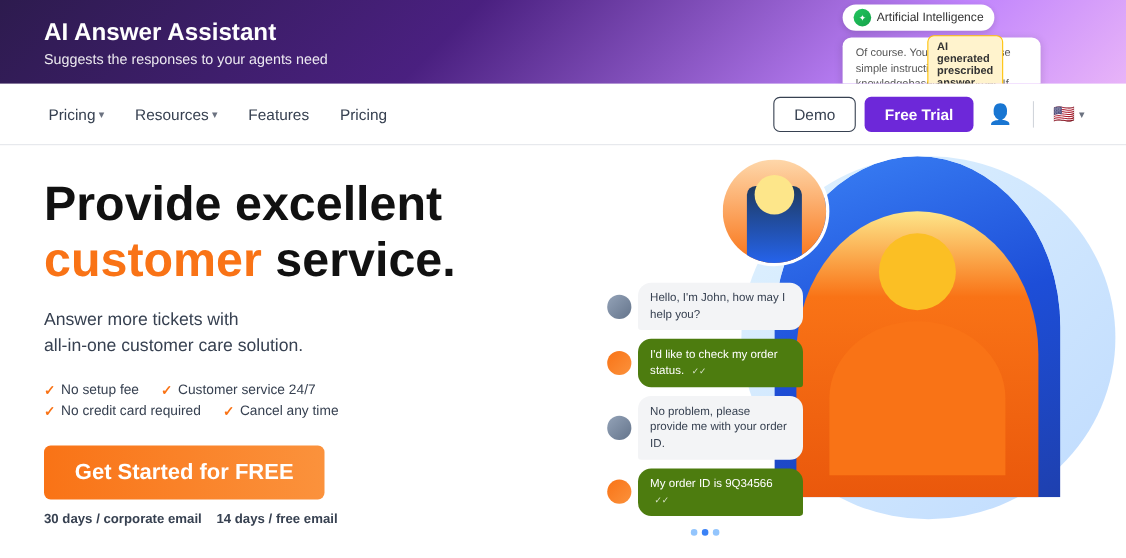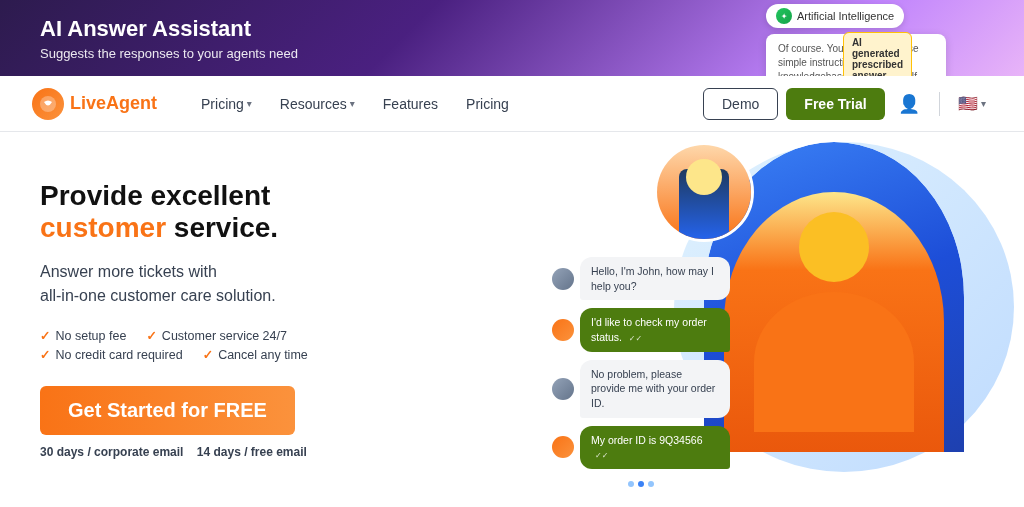--- a/index.html
+++ b/index.html
@@ -108,21 +108,21 @@
       border: 1.5px solid #374151;
       background: #fff;
       color: #374151;
       padding: 7px 18px;
       border-radius: 6px;
       font-size: 14px;
       font-weight: 500;
       cursor: pointer;
     }
     .btn-free-trial {
-      background: #4d7c0f;
+      background: #6d28d9;
       color: #fff;
       border: none;
       padding: 8px 18px;
       border-radius: 6px;
       font-size: 14px;
       font-weight: 600;
       cursor: pointer;
       text-align: center;
     }
     .nav-user { color: #6b7280; font-size: 18px; cursor: pointer; padding: 4px 6px; }
@@ -136,21 +136,21 @@
       padding: 0 40px;
       overflow: hidden;
     }
     .hero-left {
       flex: 1;
       display: flex;
       flex-direction: column;
       justify-content: center;
       padding-right: 20px;
     }
-    .hero-title { font-size: 28px; font-weight: 800; line-height: 1.15; color: #111; margin-bottom: 16px; }
+    .hero-title { font-size: 44px; font-weight: 800; line-height: 1.15; color: #111; margin-bottom: 16px; }
     .hero-title .orange { color: #f97316; }
     .hero-subtitle { font-size: 16px; color: #374151; line-height: 1.5; margin-bottom: 20px; }
     .hero-checks { display: flex; flex-direction: column; gap: 4px; margin-bottom: 24px; }
     .check-row { display: flex; gap: 20px; }
     .check-item { display: flex; align-items: center; gap: 5px; font-size: 12.5px; color: #374151; }
     .check-mark { color: #f97316; font-weight: 700; }
     .btn-get-started {
       background: linear-gradient(90deg, #f97316, #fb923c);
       color: #fff;
       border: none;
@@ -248,31 +248,20 @@
       </div>
       <div class="chat-preview">Of course. You can check these simple instructions here: knowledgebase/changeorder. If you will change items before shipping, no additional...</div>
     </div>
     <div style="position:relative;margin-left:10px;">
       <div class="ai-generated-box">AI generated prescribed answer.</div>
     </div>
   </div>
 </div>
 
 <nav class="navbar">
-  <div class="logo">
-    <div class="logo-icon">
-      <svg width="18" height="18" viewBox="0 0 18 18" fill="none">
-        <circle cx="9" cy="9" r="8" fill="white" opacity="0.3"></circle>
-        <path d="M5 7 Q9 4 13 7 Q9 14 5 7Z" fill="white"></path>
-      </svg>
-    </div>
-    <div class="logo-text">
-      <span style="color:#f97316;">Live</span><span>Agent</span>
-    </div>
-  </div>
 
   <div class="nav-links">
     <div class="nav-item">
       <span>Pricing</span>
       <span class="chevron">▾</span>
     </div>
     <div class="nav-item">
       <span>Resources</span>
       <span class="chevron">▾</span>
     </div>

